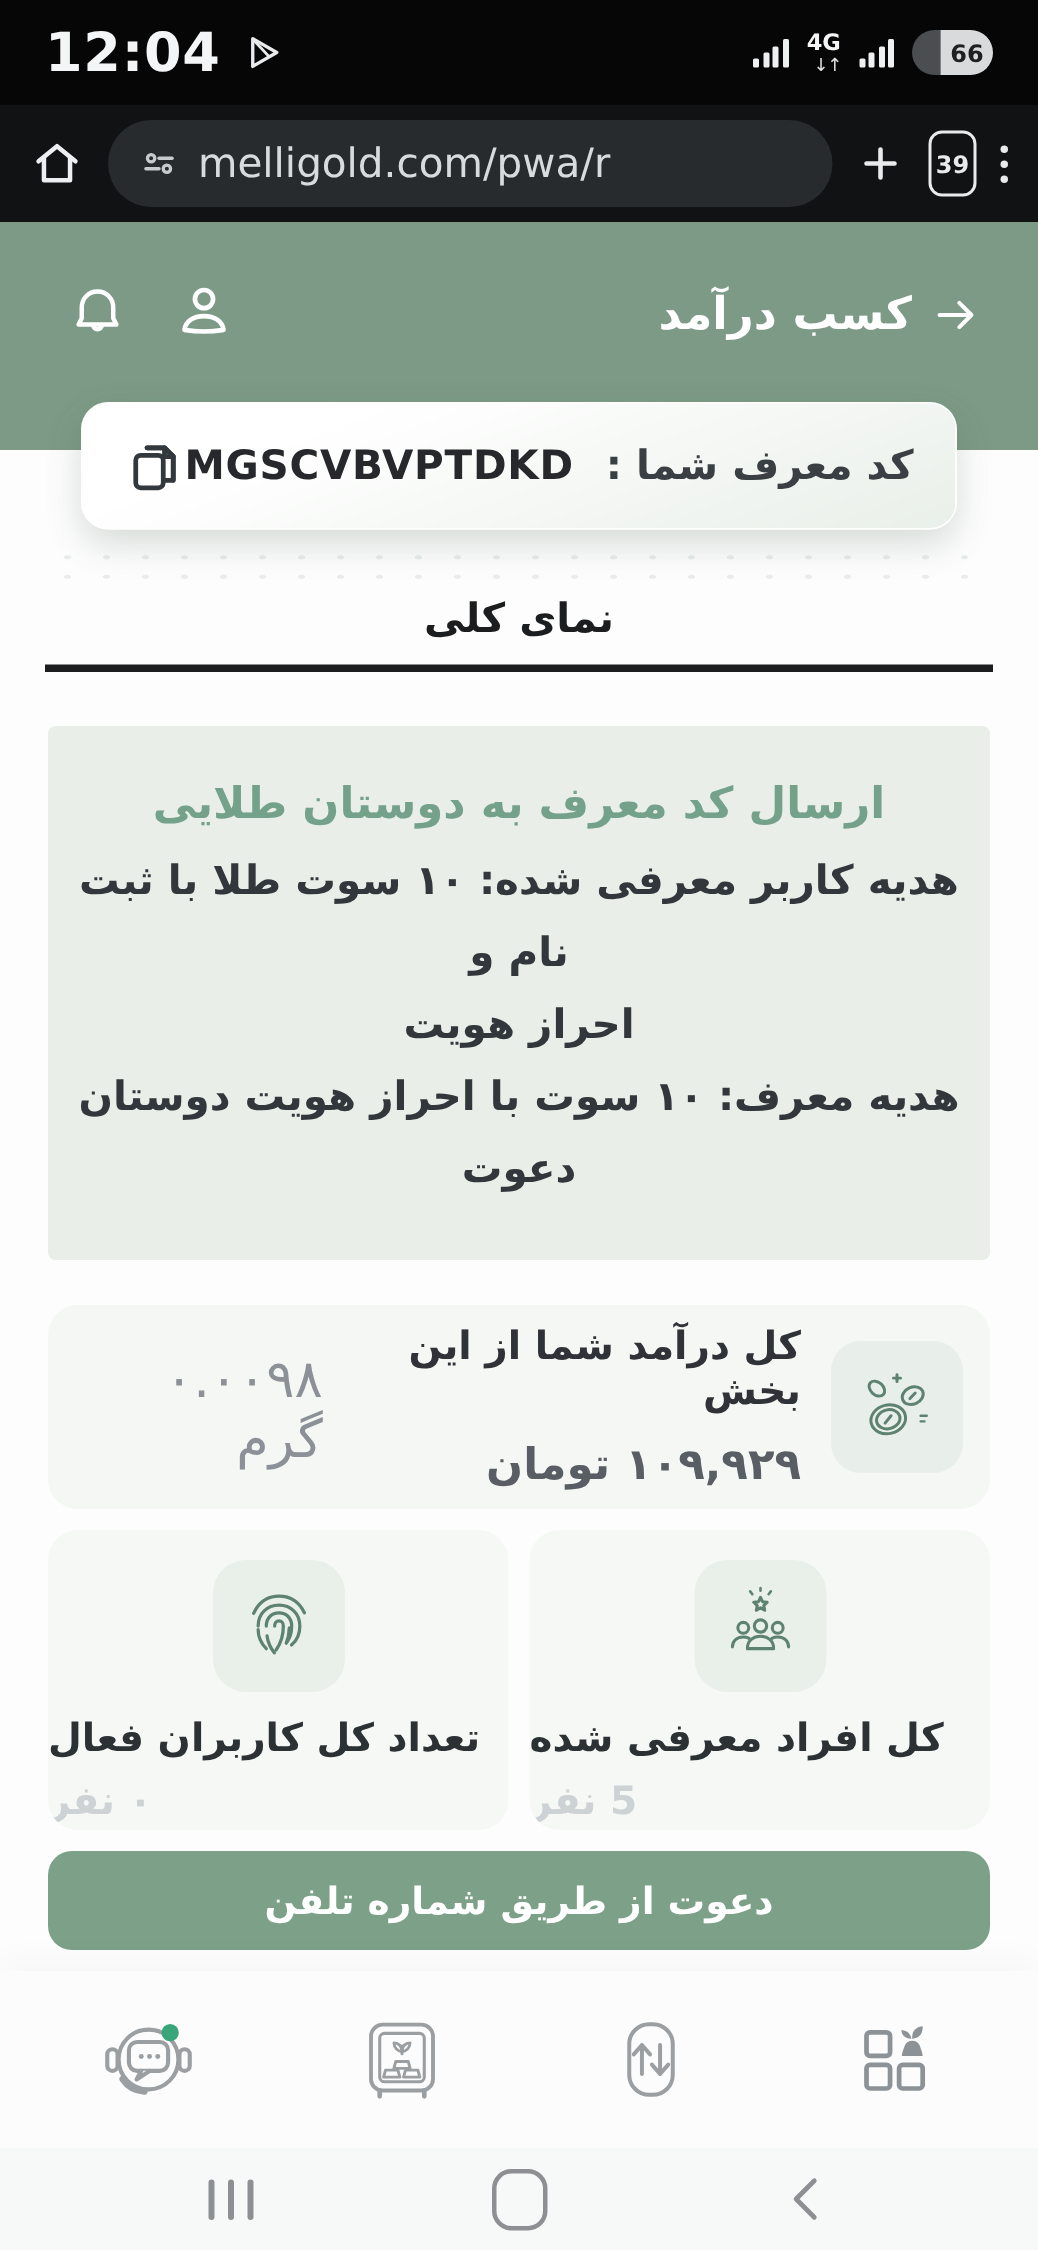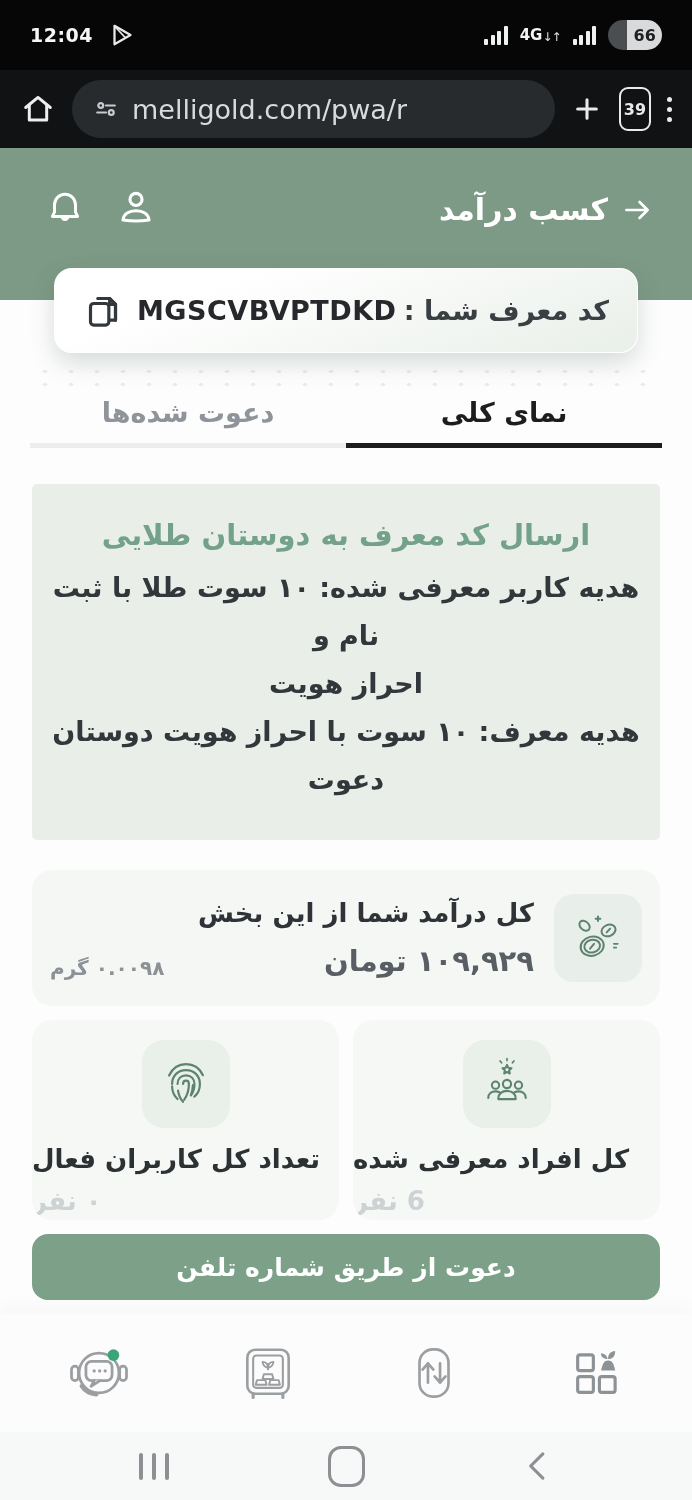--- a/index.html
+++ b/index.html
@@ -10,27 +10,27 @@
   }
   .page { width:692px; height:1500px; display:flex; flex-direction:column; }
 
   
   .status-bar {
     height:70px; background:#060607; color:#f4f5f6;
     display:flex; align-items:center; justify-content:space-between;
     padding:0 30px; flex:none;
   }
   .sb-left { display:flex; align-items:center; gap:14px; }
-  .sb-time { font-size:19px; font-weight:bold; letter-spacing:.5px; }
+  .sb-time { font-size:36px; font-weight:bold; letter-spacing:.5px; }
   .sb-right { display:flex; align-items:center; gap:12px; }
   .sig { display:flex; align-items:flex-end; gap:2.5px; height:20px; }
   .sig i { display:block; width:4px; background:#eef0f1; border-radius:1px; }
   .sig i:nth-child(1){height:6px;} .sig i:nth-child(2){height:10px;}
   .sig i:nth-child(3){height:14px;} .sig i:nth-child(4){height:19px;}
-  .net-4g { display:flex; flex-direction:row; align-items:flex-end; line-height:1; }
+  .net-4g { display:flex; flex-direction:column; align-items:flex-end; line-height:1; }
   .net-4g .g { font-size:15px; font-weight:bold; }
   .net-4g .ar { font-size:12px; letter-spacing:-1px; margin-top:1px; color:#dfe1e2; }
   .battery { width:54px; height:30px; border-radius:15px; overflow:hidden; display:flex; }
   .battery .dark { width:36%; background:#4a4e51; }
   .battery .lvl { flex:1; background:#d8dadb; color:#1d1f21; font-size:16px; font-weight:bold;
                   display:flex; align-items:center; justify-content:center; }
 
   
   .browser-bar {
     height:78px; background:#101214; display:flex; align-items:center;
@@ -62,21 +62,21 @@
   .ref-card {
     position:relative; z-index:2; margin:-32px 54px 0;
     height:85px; border-radius:18px;
     background:linear-gradient(160deg,#ffffff 25%,#e9efe9 100%);
     border:1px solid rgba(255,255,255,.95);
     box-shadow:0 10px 24px rgba(60,90,70,.20);
     display:flex; align-items:center; justify-content:space-between;
     direction:rtl; padding:0 28px;
   }
   .ref-label { font-size:27px; font-weight:600; color:#3a3f43; }
-  .ref-code-group { display:flex; align-items:center; gap:14px; direction:ltr; }
+  .ref-code-group { display:flex; align-items:center; direction:ltr; }
   .ref-code { font-size:27px; font-weight:600; color:#26282b; letter-spacing:.5px; }
 
   
   .watermark {
     height:30px; margin:8px 28px 0; flex:none;
     background-image:radial-gradient(rgba(125,154,134,.16) 2.2px, transparent 2.8px);
     background-size:26px 13px; background-position:4px 4px;
   }
 
   
@@ -100,21 +100,21 @@
   }
   .income-tile {
     width:88px; height:88px; border-radius:20px; background:#e8eee9;
     display:flex; align-items:center; justify-content:center; flex:none;
   }
   .income-texts { margin-right:20px; display:flex; flex-direction:column; gap:16px; text-align:right; }
   .income-label { font-size:26px; font-weight:600; color:#2f3337; }
   .income-amount { font-size:29px; font-weight:600; color:#585e63;text-align:right; }
   .income-grams {
     margin-inline-start:auto; align-self:flex-end; padding-bottom:26px;
-    font-size:20px; font-weight:700; color:#8b9196;
+    font-size:35px; font-weight:400; color:#8b9196;
   }
 
   
   .stat-row { display:flex; direction:rtl; gap:14px; margin:14px 32px 0; flex:none; }
   .stat-card {
     flex:1; height:200px; background:#f6f8f6; border-radius:20px;
     text-align:left; padding-top:20px; overflow:hidden;
   }
   .stat-tile {
     width:88px; height:88px; border-radius:22px; background:#e9efe9;
@@ -260,21 +260,20 @@
         </svg>
       </span>
       <span class="ref-code">MGSCVBVPTDKD</span>
     </span>
   </div>
 
   <div class="watermark"></div>
 
   <div class="tabs">
     <div class="tab active">نمای کلی</div>
-    <div class="tab inactive">دعوت شده‌ها</div>
   </div>
 
   <div class="info-card">
     <div class="info-title">ارسال کد معرف به دوستان طلایی</div>
     <div class="info-line">هدیه کاربر معرفی شده: ۱۰ سوت طلا با ثبت نام و</div>
     <div class="info-line">احراز هویت</div>
     <div class="info-line">هدیه معرف: ۱۰ سوت با احراز هویت دوستان دعوت</div>
   </div>
 
   <div class="income-card">
@@ -309,21 +308,21 @@
             <circle cx="14.5" cy="25" r="3"></circle>
             <path d="M8.5 35.5c0-3.4 2.6-5.4 6-5.4 1.2 0 2.3.25 3.2.7"></path>
             <circle cx="33.5" cy="25" r="3"></circle>
             <path d="M39.5 35.5c0-3.4-2.6-5.4-6-5.4-1.2 0-2.3.25-3.2.7"></path>
             <circle cx="24" cy="24" r="3.4"></circle>
             <path d="M16.8 36c0-4 3.2-6.3 7.2-6.3s7.2 2.3 7.2 6.3v.5H16.8z"></path>
           </svg>
         </span>
       </div>
       <div class="stat-label">کل افراد معرفی شده</div>
-      <div class="stat-value">6 نفر</div>
+      <div class="stat-value">5 نفر</div>
     </div>
     <div class="stat-card">
       <div class="stat-tile">
         <span class="icon-btn">
           <svg width="58" height="58" viewBox="0 0 48 48" fill="none" stroke="#5d8370" stroke-width="1.8" stroke-linecap="round">
             <path d="M10 17c3-6.5 8-9.5 14-9.5 6.2 0 11.2 3.2 14 9.2"></path>
             <path d="M12.5 24c0-7 5-11.5 11.5-11.5S35.5 17 35.5 24c0 4.5-1.6 8-4.6 10.5"></path>
             <path d="M17 36.5c-2.9-3-4.5-7-4.5-10.5"></path>
             <path d="M17 24c0-4.4 2.9-7.2 7-7.2s7 2.8 7 7.2c0 3.2-.8 6.2-2.4 8.6"></path>
             <path d="M21.5 38.8c-2.2-2.6-3.6-5.8-4.1-9.3"></path>

